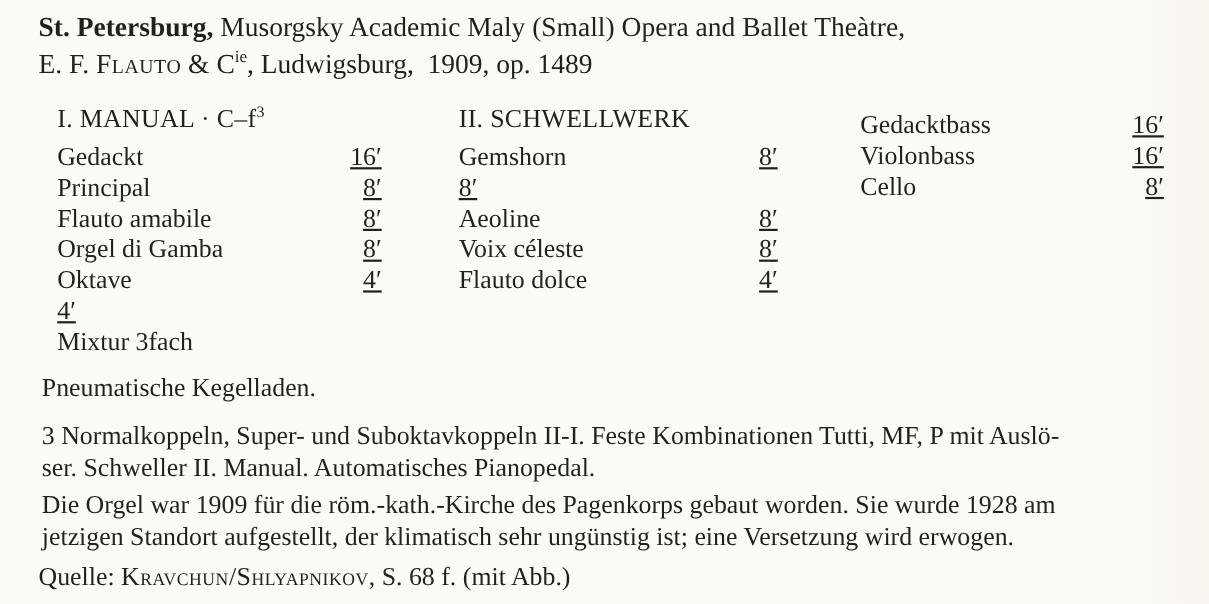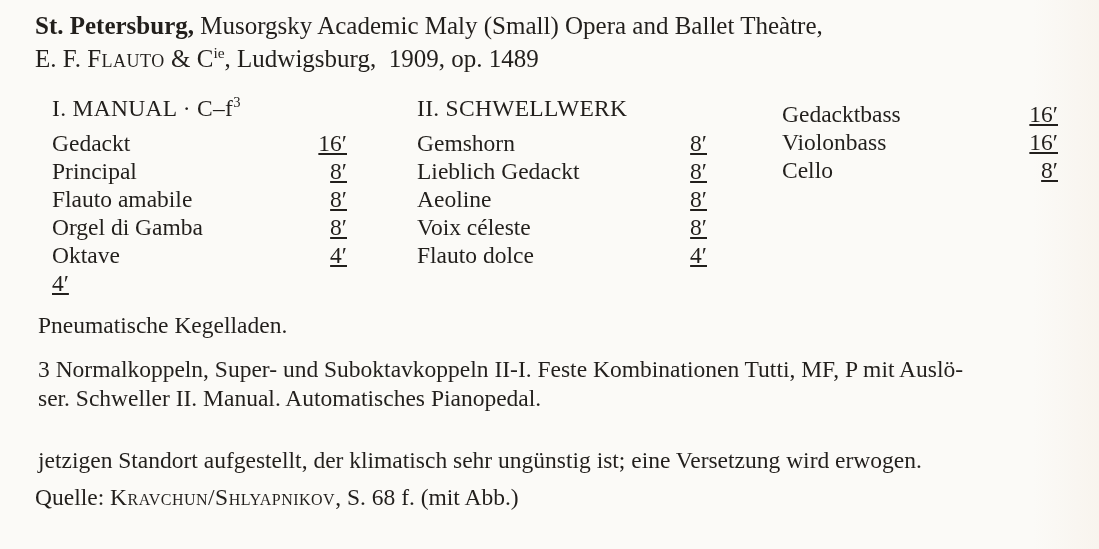--- a/index.html
+++ b/index.html
@@ -66,32 +66,35 @@
             <span class="stop-name">Orgel di Gamba</span>
             <span class="stop-pitch">8′</span>
           </div>
         <div class="stop-row">
             <span class="stop-name">Oktave</span>
             <span class="stop-pitch">4′</span>
           </div>
         <div class="stop-row">
             <span class="stop-pitch">4′</span>
           </div>
+        <div class="stop-row">
+            <span class="stop-name">Mixtur 3fach</span>
+            <span class="stop-pitch"></span>
+          </div>
       </div>
     </section>
 
     <section class="division c2">
       <h3 class="div-title"><span>II. SCHWELLWERK</span></h3>
       <div class="stoplist">
         <div class="stop-row">
             <span class="stop-name">Gemshorn</span>
             <span class="stop-pitch">8′</span>
           </div>
         <div class="stop-row">
-            <span class="stop-name">Lieblich Gedackt</span>
             <span class="stop-pitch">8′</span>
           </div>
         <div class="stop-row">
             <span class="stop-name">Aeoline</span>
             <span class="stop-pitch">8′</span>
           </div>
         <div class="stop-row">
             <span class="stop-name">Voix céleste</span>
             <span class="stop-pitch">8′</span>
           </div>
@@ -118,17 +121,17 @@
           </div>
       </div>
     </section>
 
   </div>
 
   <p class="note n1"><span>Pneumatische Kegelladen.</span></p>
 
   <p class="note n2"><span>3 Normalkoppeln, Super- und Suboktavkoppeln II-I. Feste Kombinationen Tutti, MF, P mit Auslö-</span><br><span>ser. Schweller II. Manual. Automatisches Pianopedal.</span></p>
 
-  <p class="note n3"><br><span>jetzigen Standort aufgestellt, der klimatisch sehr ungünstig ist; eine Versetzung wird erwogen.</span></p>
+  <p class="note n3"><span>Die Orgel war 1909 für die röm.-kath.-Kirche des Pagenkorps gebaut worden. Sie wurde 1928 am</span><br><span>jetzigen Standort aufgestellt, der klimatisch sehr ungünstig ist; eine Versetzung wird erwogen.</span></p>
 
   <p class="source"><span>Quelle: </span><span class="sc">Kravchun/Shlyapnikov</span><span>, S. 68 f. (mit Abb.)</span></p>
 
 </div>
 
 </body></html>

